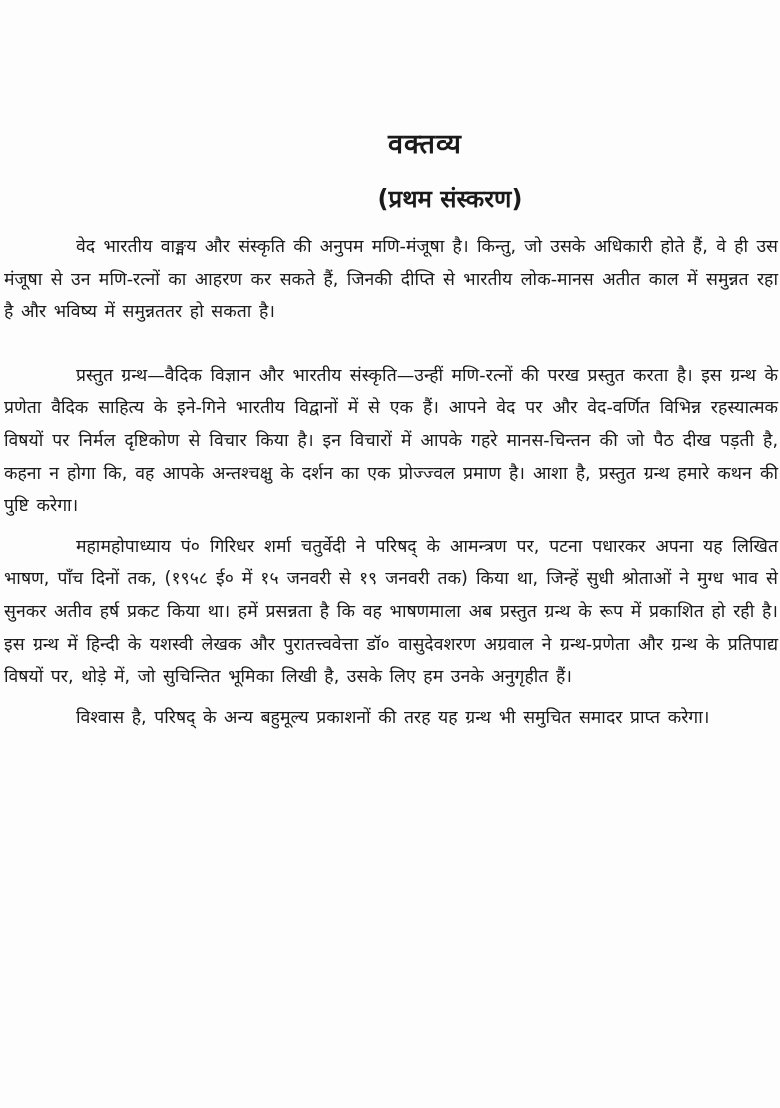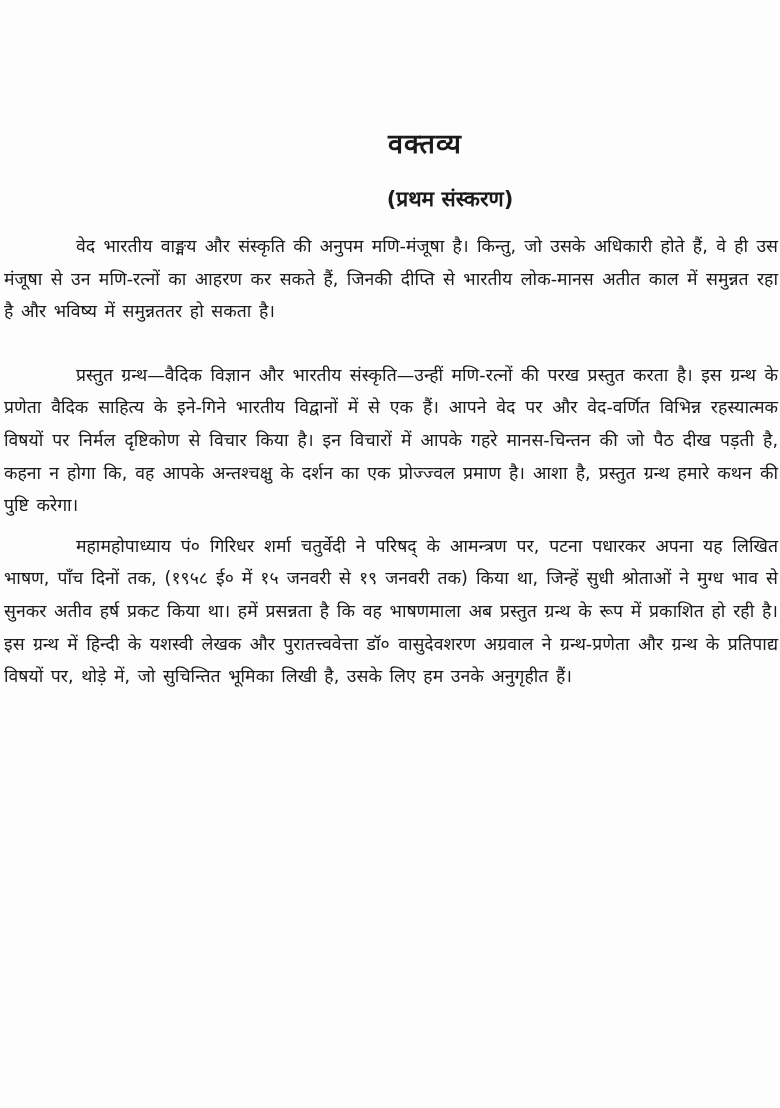--- a/index.html
+++ b/index.html
@@ -18,21 +18,21 @@
     .title {
       text-align: center;
       font-size: 27px;
       font-weight: bold;
       letter-spacing: 1px;
       margin: 0 0 22px 70px;
       line-height: 36px;
     }
     .subtitle {
       text-align: center;
-      font-size: 21px;
+      font-size: 24px;
       font-weight: bold;
       margin: 0 0 16px 120px;
       line-height: 30px;
     }
     .body-text {
       padding: 0 2px 0 4px;
     }
     .para {
       font-size: 17.6px;
       line-height: 32.6px;
@@ -47,14 +47,15 @@
 </head>
 <body>
 
 <div class="page">
   <div class="title">वक्तव्य</div>
   <div class="subtitle">(प्रथम संस्करण)</div>
   <div class="body-text">
     <p class="para p1">वेद भारतीय वाङ्मय और संस्कृति की अनुपम मणि-मंजूषा है। किन्तु, जो उसके अधिकारी होते हैं, वे ही उस मंजूषा से उन मणि-रत्नों का आहरण कर सकते हैं, जिनकी दीप्ति से भारतीय लोक-मानस अतीत काल में समुन्नत रहा है और भविष्य में समुन्नततर हो सकता है।</p>
     <p class="para p2">प्रस्तुत ग्रन्थ—वैदिक विज्ञान और भारतीय संस्कृति—उन्हीं मणि-रत्नों की परख प्रस्तुत करता है। इस ग्रन्थ के प्रणेता वैदिक साहित्य के इने-गिने भारतीय विद्वानों में से एक हैं। आपने वेद पर और वेद-वर्णित विभिन्न रहस्यात्मक विषयों पर निर्मल दृष्टिकोण से विचार किया है। इन विचारों में आपके गहरे मानस-चिन्तन की जो पैठ दीख पड़ती है, कहना न होगा कि, वह आपके अन्तश्चक्षु के दर्शन का एक प्रोज्ज्वल प्रमाण है। आशा है, प्रस्तुत ग्रन्थ हमारे कथन की पुष्टि करेगा।</p>
     <p class="para p4">महामहोपाध्याय पं० गिरिधर शर्मा चतुर्वेदी ने परिषद् के आमन्त्रण पर, पटना पधारकर अपना यह लिखित भाषण, पाँच दिनों तक, (१९५८ ई० में १५ जनवरी से १९ जनवरी तक) किया था, जिन्हें सुधी श्रोताओं ने मुग्ध भाव से सुनकर अतीव हर्ष प्रकट किया था। हमें प्रसन्नता है कि वह भाषणमाला अब प्रस्तुत ग्रन्थ के रूप में प्रकाशित हो रही है। इस ग्रन्थ में हिन्दी के यशस्वी लेखक और पुरातत्त्ववेत्ता डॉ० वासुदेवशरण अग्रवाल ने ग्रन्थ-प्रणेता और ग्रन्थ के प्रतिपाद्य विषयों पर, थोड़े में, जो सुचिन्तित भूमिका लिखी है, उसके लिए हम उनके अनुगृहीत हैं।</p>
+    <p class="para p5">विश्वास है, परिषद् के अन्य बहुमूल्य प्रकाशनों की तरह यह ग्रन्थ भी समुचित समादर प्राप्त करेगा।</p>
   </div>
 </div>
 
 </body></html>

